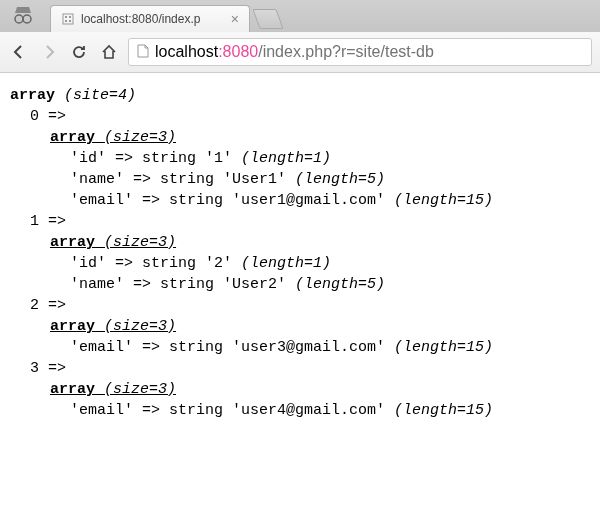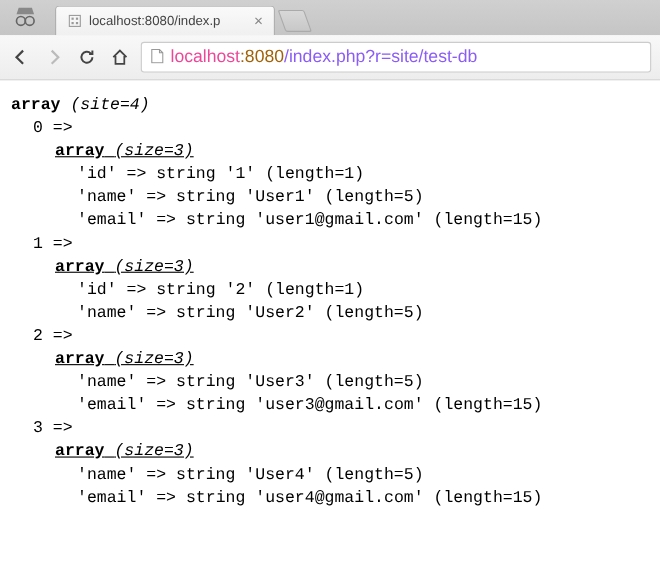--- a/index.html
+++ b/index.html
@@ -105,34 +105,34 @@
     .page-icon {
       color: #999;
       font-size: 13px;
     }
     .url-text {
       font-size: 16px;
       color: #333;
       white-space: nowrap;
       font-family: Arial, sans-serif;
     }
-    .url-host { color: #ec4899; }
-    .url-port { color: #a16207; }
-    .url-path { color: #8b5cf6; }
+    .url-host { color: #000000; }
+    .url-port { color: #ec4899; }
+    .url-path { color: #737373; }
     .content {
       padding: 12px 10px;
       font-family: "Courier New", monospace;
       font-size: 15px;
       line-height: 1.4;
       color: #000;
     }
     .kw-array { font-weight: bold; }
     .kw-size { font-style: italic; }
     .kw-string { }
-    .kw-length { }
+    .kw-length { font-style: italic; }
     .indent-1 { padding-left: 20px; }
     .indent-2 { padding-left: 40px; text-decoration: underline; }
     .indent-3 { padding-left: 60px; }
     .row { white-space: nowrap; }
   </style>
 </head>
 <body>
 
 <div class="browser-chrome">
   <div class="tab-bar">
@@ -203,20 +203,18 @@
       <div class="row indent-2"><span class="kw-array">array</span> <span class="kw-size">(size=3)</span></div>
       <div class="row indent-3">'id' =&gt; <span class="kw-string">string</span> '1' <span class="kw-length">(length=1)</span></div>
       <div class="row indent-3">'name' =&gt; <span class="kw-string">string</span> 'User1' <span class="kw-length">(length=5)</span></div>
       <div class="row indent-3">'email' =&gt; <span class="kw-string">string</span> 'user1@gmail.com' <span class="kw-length">(length=15)</span></div>
       <div class="row indent-1">1 =&gt;</div>
       <div class="row indent-2"><span class="kw-array">array</span> <span class="kw-size">(size=3)</span></div>
       <div class="row indent-3">'id' =&gt; <span class="kw-string">string</span> '2' <span class="kw-length">(length=1)</span></div>
       <div class="row indent-3">'name' =&gt; <span class="kw-string">string</span> 'User2' <span class="kw-length">(length=5)</span></div>
       <div class="row indent-1">2 =&gt;</div>
       <div class="row indent-2"><span class="kw-array">array</span> <span class="kw-size">(size=3)</span></div>
-      <div class="row indent-3">'name' =&gt; <span class="kw-string">string</span> 'User3' <span class="kw-length">(length=5)</span></div>
       <div class="row indent-3">'email' =&gt; <span class="kw-string">string</span> 'user3@gmail.com' <span class="kw-length">(length=15)</span></div>
       <div class="row indent-1">3 =&gt;</div>
       <div class="row indent-2"><span class="kw-array">array</span> <span class="kw-size">(size=3)</span></div>
-      <div class="row indent-3">'name' =&gt; <span class="kw-string">string</span> 'User4' <span class="kw-length">(length=5)</span></div>
       <div class="row indent-3">'email' =&gt; <span class="kw-string">string</span> 'user4@gmail.com' <span class="kw-length">(length=15)</span></div>
     </div>
 </div>
 
 </body></html>

